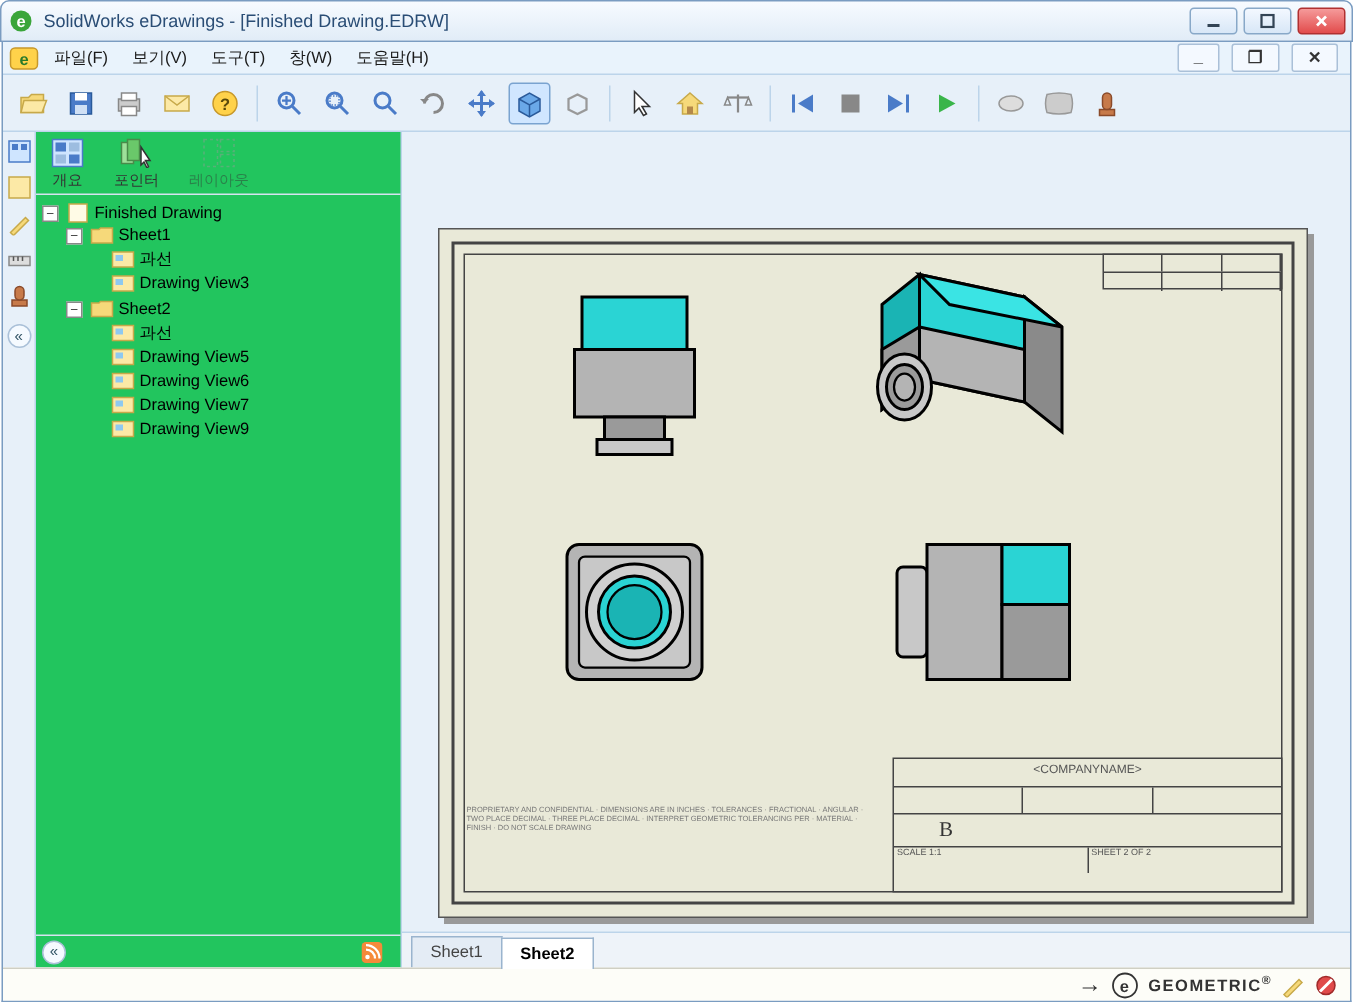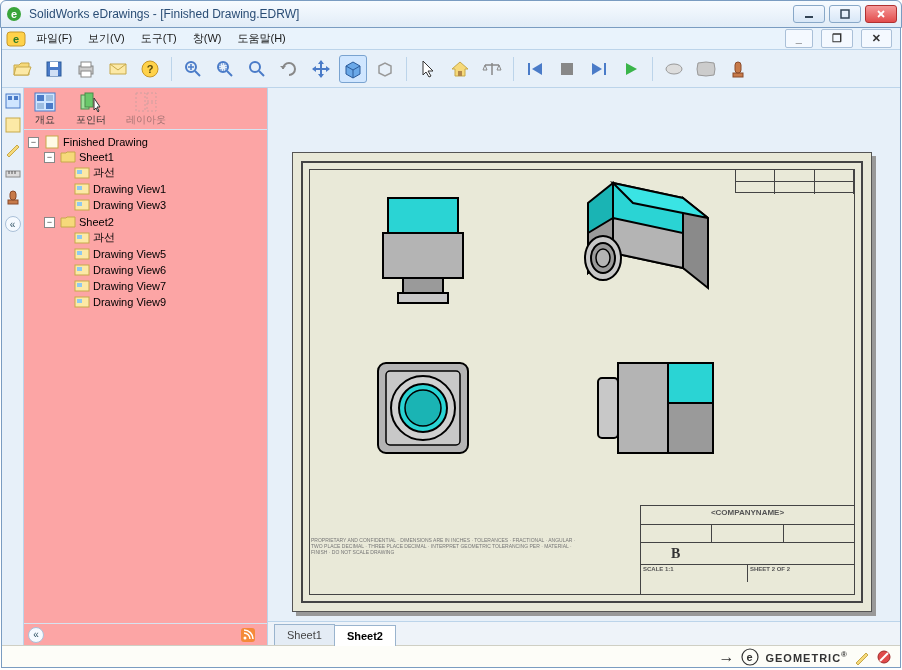--- a/index.html
+++ b/index.html
@@ -29,21 +29,21 @@
 .tbtn { width:28px; height:28px; display:flex; align-items:center; justify-content:center; border:1px solid transparent; border-radius:3px; }
 .tbtn.active { border-color:#7aa3d0; background:#d0e6ff; }
 .tsep { width:1px; height:24px; background:#bcd4ea; margin:0 3px; }
 
 
 .main { flex:1; display:flex; min-height:0; }
 .left-strip { width:22px; background:#e7f0f9; border-right:1px solid #bcd4ea; display:flex; flex-direction:column; align-items:center; padding-top:4px; gap:6px; }
 .left-strip .strip-btn { width:18px; height:18px; display:flex; align-items:center; justify-content:center; }
 .left-strip .chev { margin-top:4px; width:16px; height:16px; border:1px solid #aac0d8; border-radius:8px; display:flex; align-items:center; justify-content:center; font-size:10px; color:#356; background:#f5faff; }
 
-.side-panel { width:244px; border-right:1px solid #bcd4ea; display:flex; flex-direction:column; background:#fca5a5; }
+.side-panel { width:244px; border-right:1px solid #bcd4ea; display:flex; flex-direction:column; background:#22c55e; }
 .side-toolbar { height:42px; border-bottom:1px solid #d6e3f0; display:flex; align-items:flex-start; gap:12px; padding:2px 6px; }
 .side-tool { display:flex; flex-direction:column; align-items:center; gap:1px; padding:2px 4px; }
 .side-tool .lbl { font-size:10px; color:#333; }
 .side-tool.disabled { opacity:.45; }
 
 .tree { flex:1; overflow:auto; padding:4px 2px; }
 .tree ul { list-style:none; padding-left:16px; }
 .tree > ul { padding-left:2px; }
 .tree li { padding:1px 0; white-space:nowrap; }
 .tree .node { display:flex; align-items:center; gap:3px; }
@@ -51,21 +51,21 @@
 .tree .noexp { width:11px; display:inline-block; }
 .nicon { width:16px; height:14px; display:flex; align-items:center; justify-content:center; }
 .nicon.doc svg rect { fill:#fffbe6; stroke:#c7a94a; }
 .nicon.folder svg path { fill:#f6d97a; stroke:#c7a94a; }
 
 .viewport-col { flex:1; display:flex; flex-direction:column; background:#e7f0f9; }
 .viewport-wrap { flex:1; position:relative; overflow:hidden; }
 .drawing-paper { position:absolute; left:24px; top:64px; width:580px; height:460px; background:#e9e9d8; border:1px solid #555; box-shadow:4px 4px 0 #999; }
 .frame-border { position:absolute; inset:8px; border:2px solid #444; }
 .inner-border { position:absolute; inset:16px; border:1px solid #444; }
-.title-block { position:absolute; right:16px; bottom:16px; width:215px; height:90px; border:1px solid #444;font-weight:bold; }
+.title-block { position:absolute; right:16px; bottom:16px; width:260px; height:90px; border:1px solid #444; }
 .title-block .tb-row { border-top:1px solid #444; height:18px; display:flex; }
 .title-block .tb-cell { border-right:1px solid #444; height:100%; flex:1; font-size:6px; color:#555; padding:1px 2px; }
 .title-block .company { font-size:8px; color:#555; text-align:center; padding-top:2px; height:18px; }
 .title-block .bmark { font-size:14px; color:#333; font-family:serif; padding-left:30px; height:22px; display:flex; align-items:center; border-top:1px solid #444; }
 .top-table { position:absolute; right:16px; top:16px; width:120px; height:24px; border:1px solid #444; }
 .top-table .r { height:12px; border-bottom:1px solid #444; display:flex; }
 .top-table .r div { border-right:1px solid #444; flex:1; height:100%; }
 .notes-block { position:absolute; left:16px; bottom:16px; width:280px; height:60px; font-size:5px; color:#777; line-height:1.2; padding:2px; }
 
 .camera-view { position:absolute; }
@@ -385,32 +385,20 @@
                     </li>
                   <li>
                       <div class="node">
                         <span class="noexp"></span>
                         <span class="nicon">
                           <svg width="16" height="12">
                             <rect x="1" y="1" width="14" height="10" fill="#fce9a6" stroke="#c7a94a"></rect>
                             <rect x="3" y="3" width="5" height="4" fill="#8ec9f0"></rect>
                           </svg>
                         </span>
-                        <span>Drawing View1</span>
-                      </div>
-                    </li>
-                  <li>
-                      <div class="node">
-                        <span class="noexp"></span>
-                        <span class="nicon">
-                          <svg width="16" height="12">
-                            <rect x="1" y="1" width="14" height="10" fill="#fce9a6" stroke="#c7a94a"></rect>
-                            <rect x="3" y="3" width="5" height="4" fill="#8ec9f0"></rect>
-                          </svg>
-                        </span>
                         <span>Drawing View3</span>
                       </div>
                     </li>
                 </ul>
               </li>
               <li>
                 <div class="node">
                   <span class="exp">−</span>
                   <span class="nicon folder">
                       <svg width="16" height="12">

